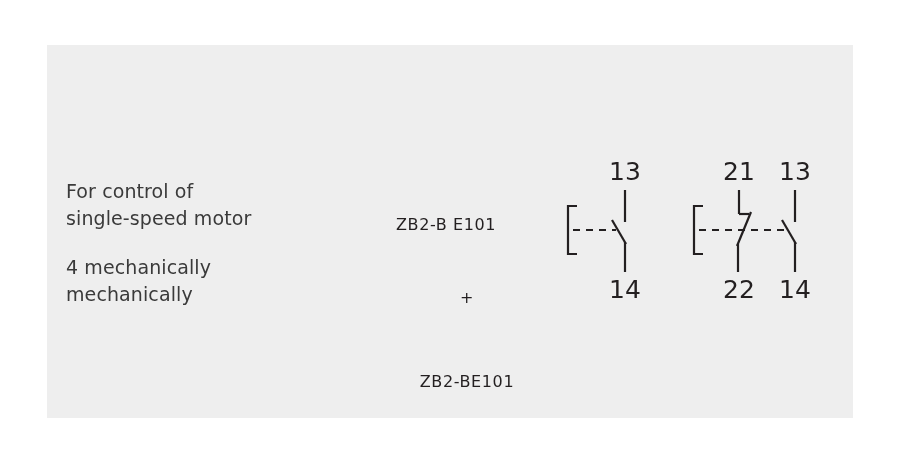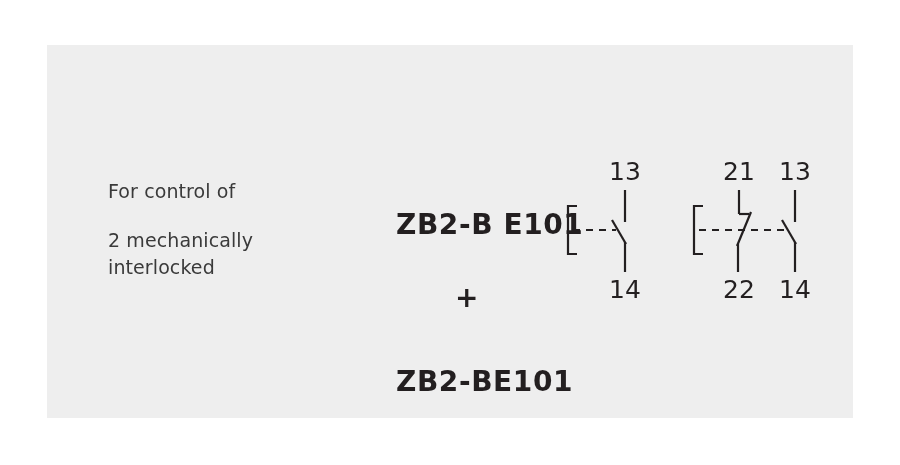--- a/index.html
+++ b/index.html
@@ -35,39 +35,38 @@
   #desc-column {
     position: absolute;
     left: 66px;
     top: 178px;
     width: 280px;
     color: #3a3a3a;
     font-size: 19px;
     font-weight: 400;
     line-height: 27px;
     letter-spacing: 0.1px;
-    margin-left: 42px;
   }
   .desc-para {
     margin: 0;
   }
   .desc-para + .desc-para {
     margin-top: 22px;
   }
   .desc-line {
     display: block;
     white-space: pre;
   }
 
   
   .code-block {
     position: absolute;
     color: #231f20;
-    font-size: 28px;
-    font-weight: 700;
+    font-size: 16px;
+    font-weight: 400;
     letter-spacing: 0.6px;
     line-height: 28px;
     white-space: pre;
   }
   #code-row-1 {
     left: 396px;
     top: 155px;
     text-align: left;
   }
   #code-row-2 {
@@ -111,24 +110,25 @@
 </head>
 <body>
 
 <div id="canvas">
 
   <div id="panel"></div>
 
   <div id="desc-column">
     <p class="desc-para">
       <span class="desc-line">For control of</span>
+      <span class="desc-line">single-speed motor</span>
     </p>
     <p class="desc-para">
-      <span class="desc-line">2 mechanically</span>
-      <span class="desc-line">interlocked</span>
+      <span class="desc-line">4 mechanically</span>
+      <span class="desc-line">mechanically</span>
     </p>
   </div>
 
   <div class="code-block" id="code-row-1">
     <span class="code-line">ZB2-B E101</span>
   </div>
 
   <div class="code-block" id="code-row-2">
     <span class="code-line">+</span>
     <span class="code-line">ZB2-BE101</span>

